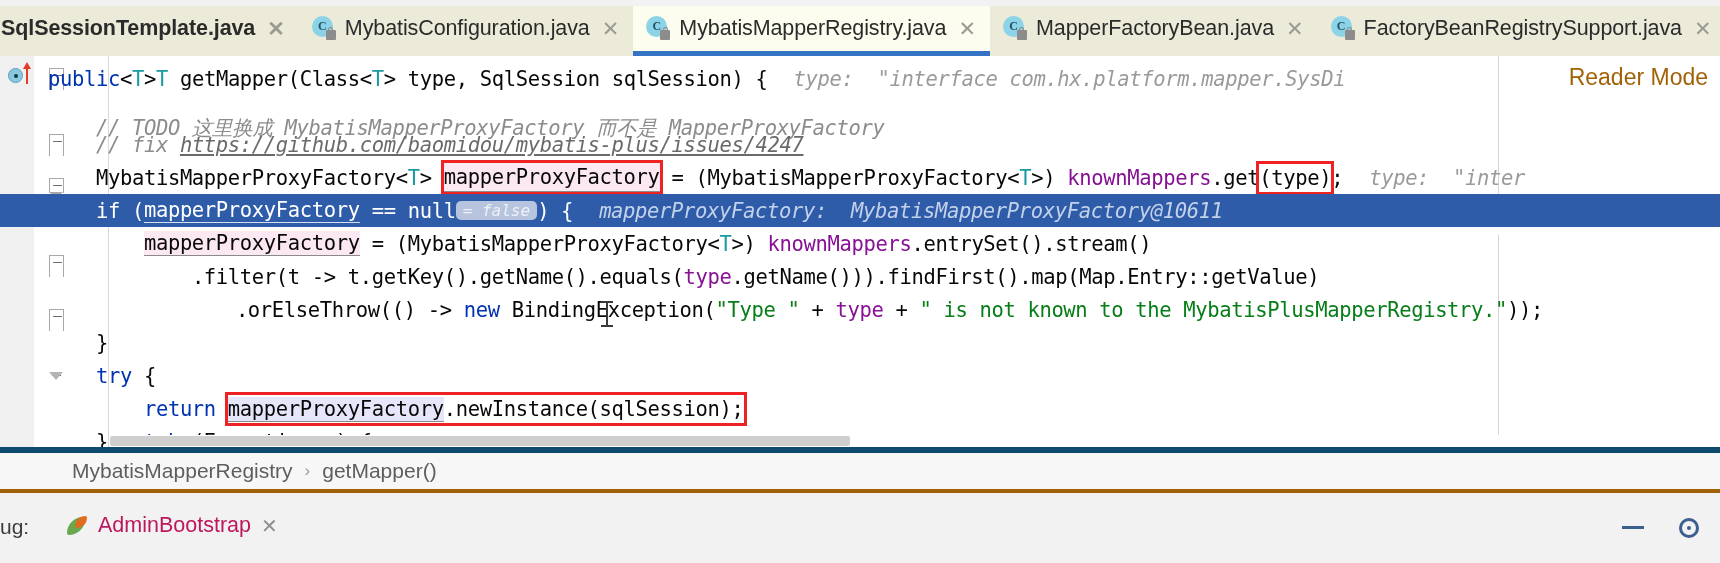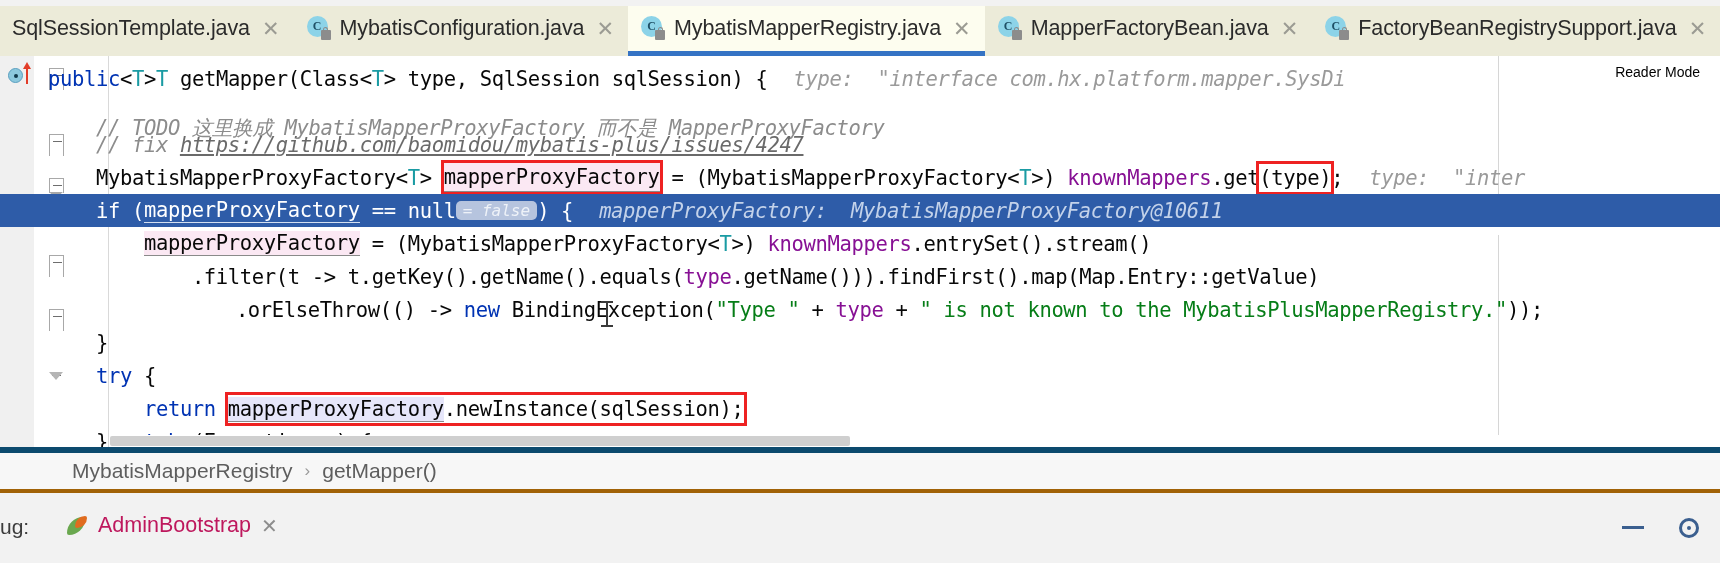--- a/index.html
+++ b/index.html
@@ -301,23 +301,23 @@
   
   .inlay-rule {
     position: absolute;
     top: 0;
     width: 1px;
     background: #d6d6d6;
   }
 
   .reader-mode {
     position: absolute;
-    right: 20px; top: 8px;
-    font-size: 14px;
-    color: #000000;
+    right: 12px; top: 8px;
+    font-size: 23px;
+    color: #a16207;
     font-family: "Liberation Sans", sans-serif;
     white-space: nowrap;
   }
 
   
   .hscroll-track {
     position: absolute;
     left: 110px; bottom: 0;
     width: 1390px; height: 12px;
     background: #ffffff;
@@ -456,21 +456,21 @@
   }
 </style>
 </head>
 <body>
 
 <div id="app">
 
   <div class="tabbar">
     <div class="tabbar-topline"></div>
 
-    <div class="tab" style="padding-left:12px;">
+    <div class="tab" style="padding-left:1px;font-weight:bold;">
       <span class="tab-label">SqlSessionTemplate.java</span>
       <span class="tab-close">✕</span>
     </div>
 
     <div class="tab">
       <span class="cls-icon">
         <span class="disc">C</span>
         <span class="lock"></span>
       </span>
       <span class="tab-label">MybatisConfiguration.java</span>

